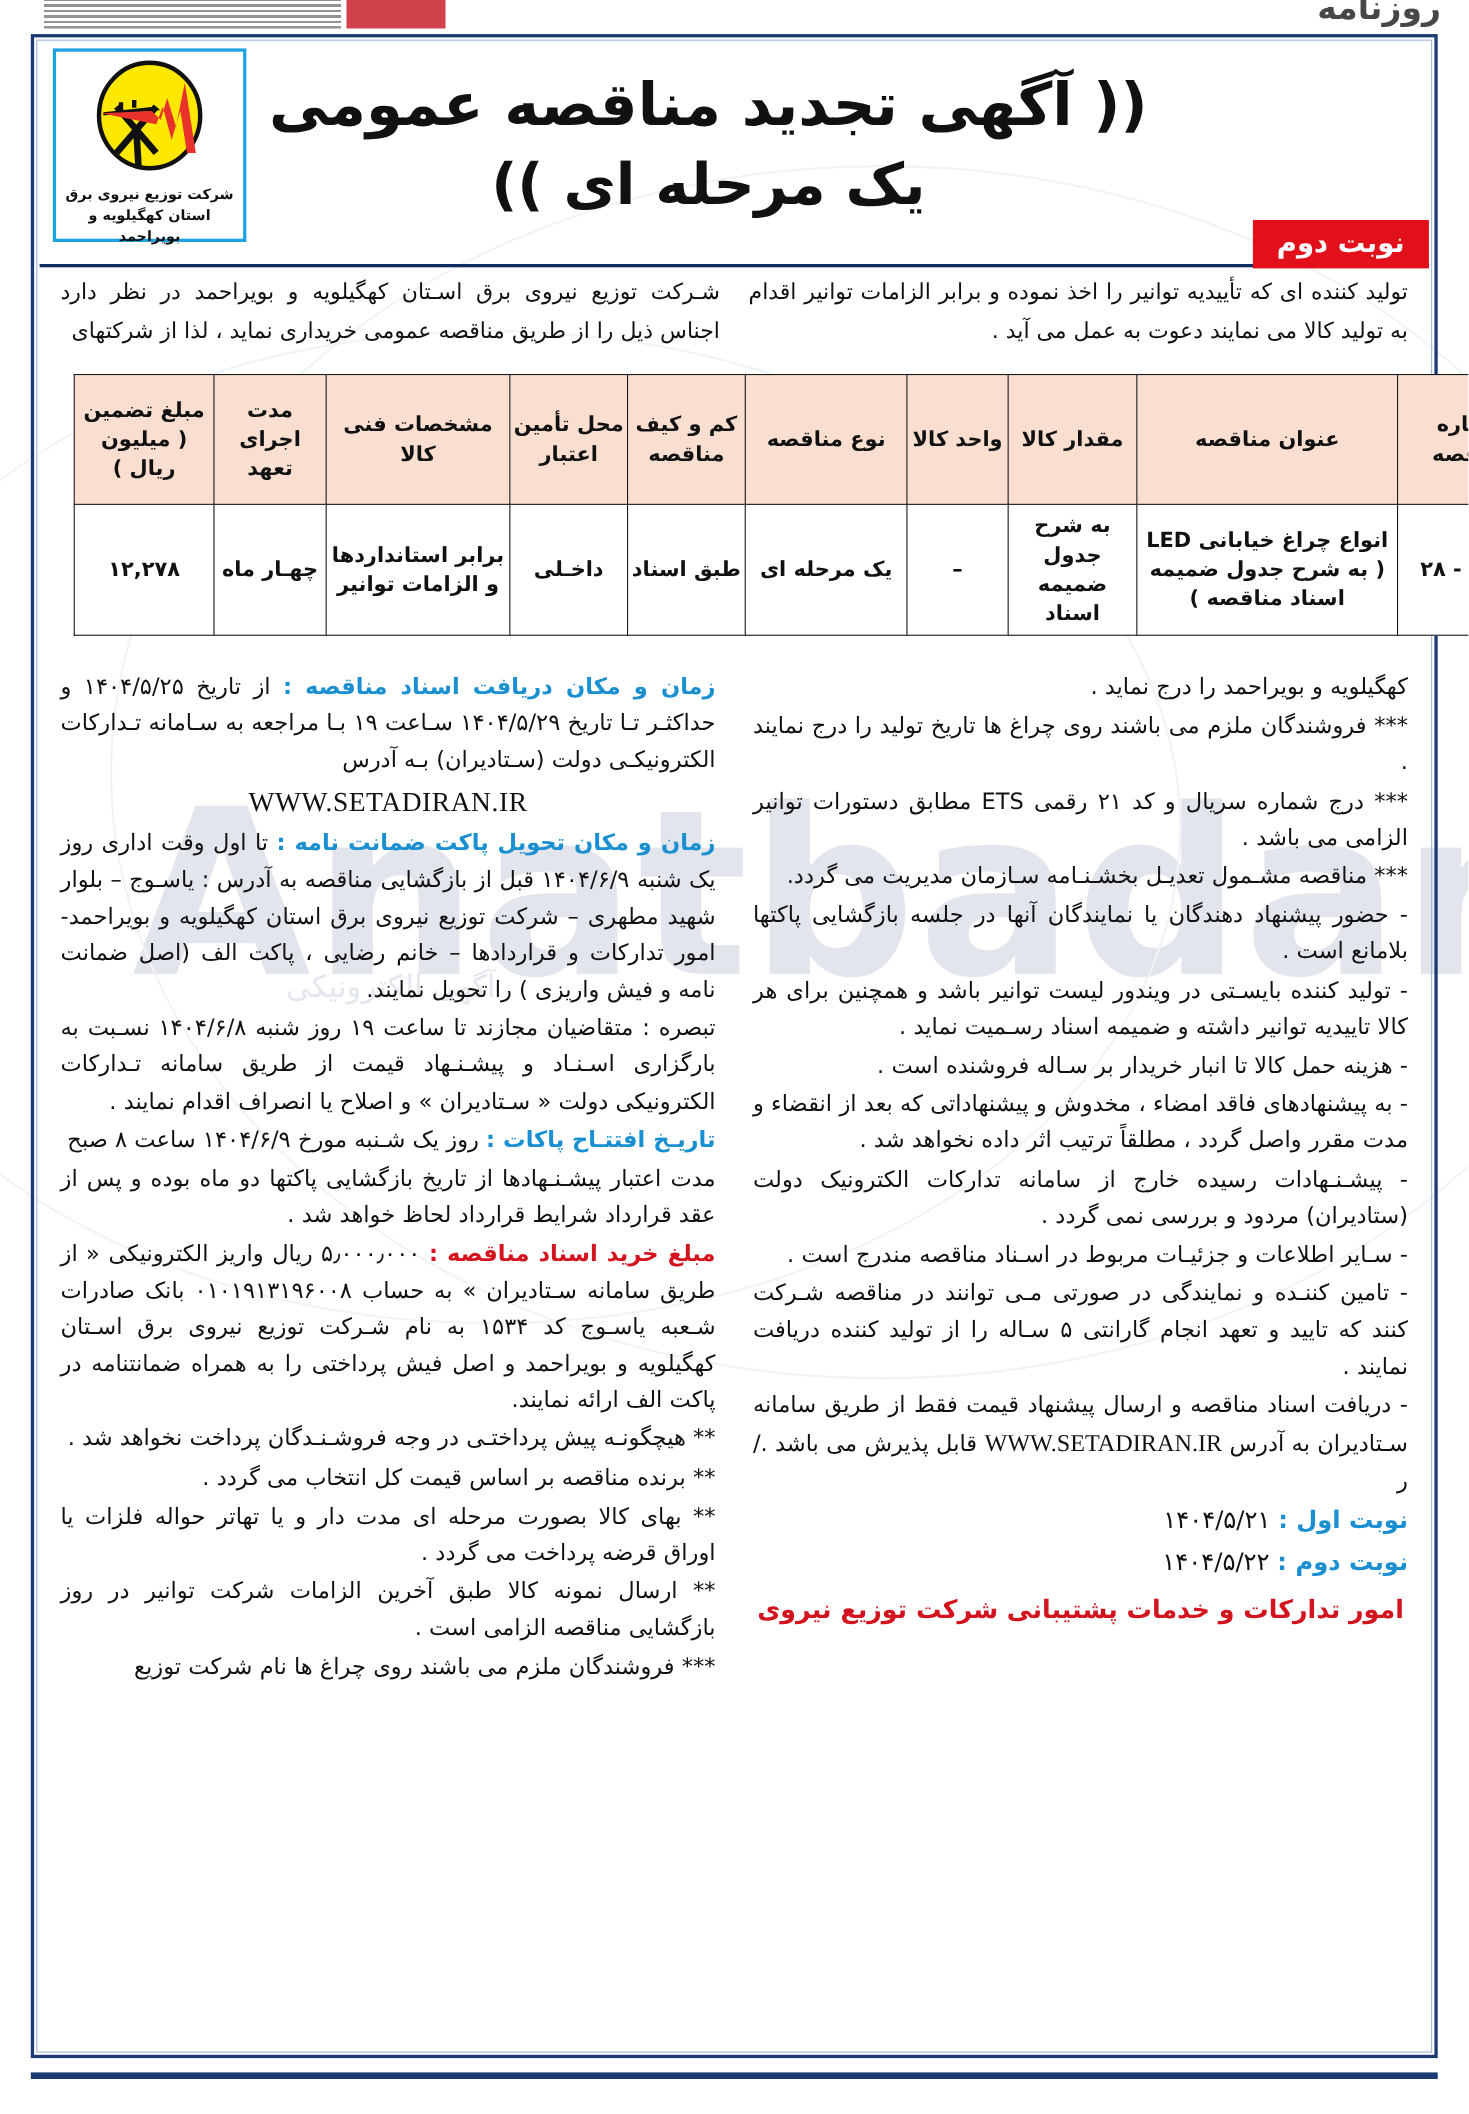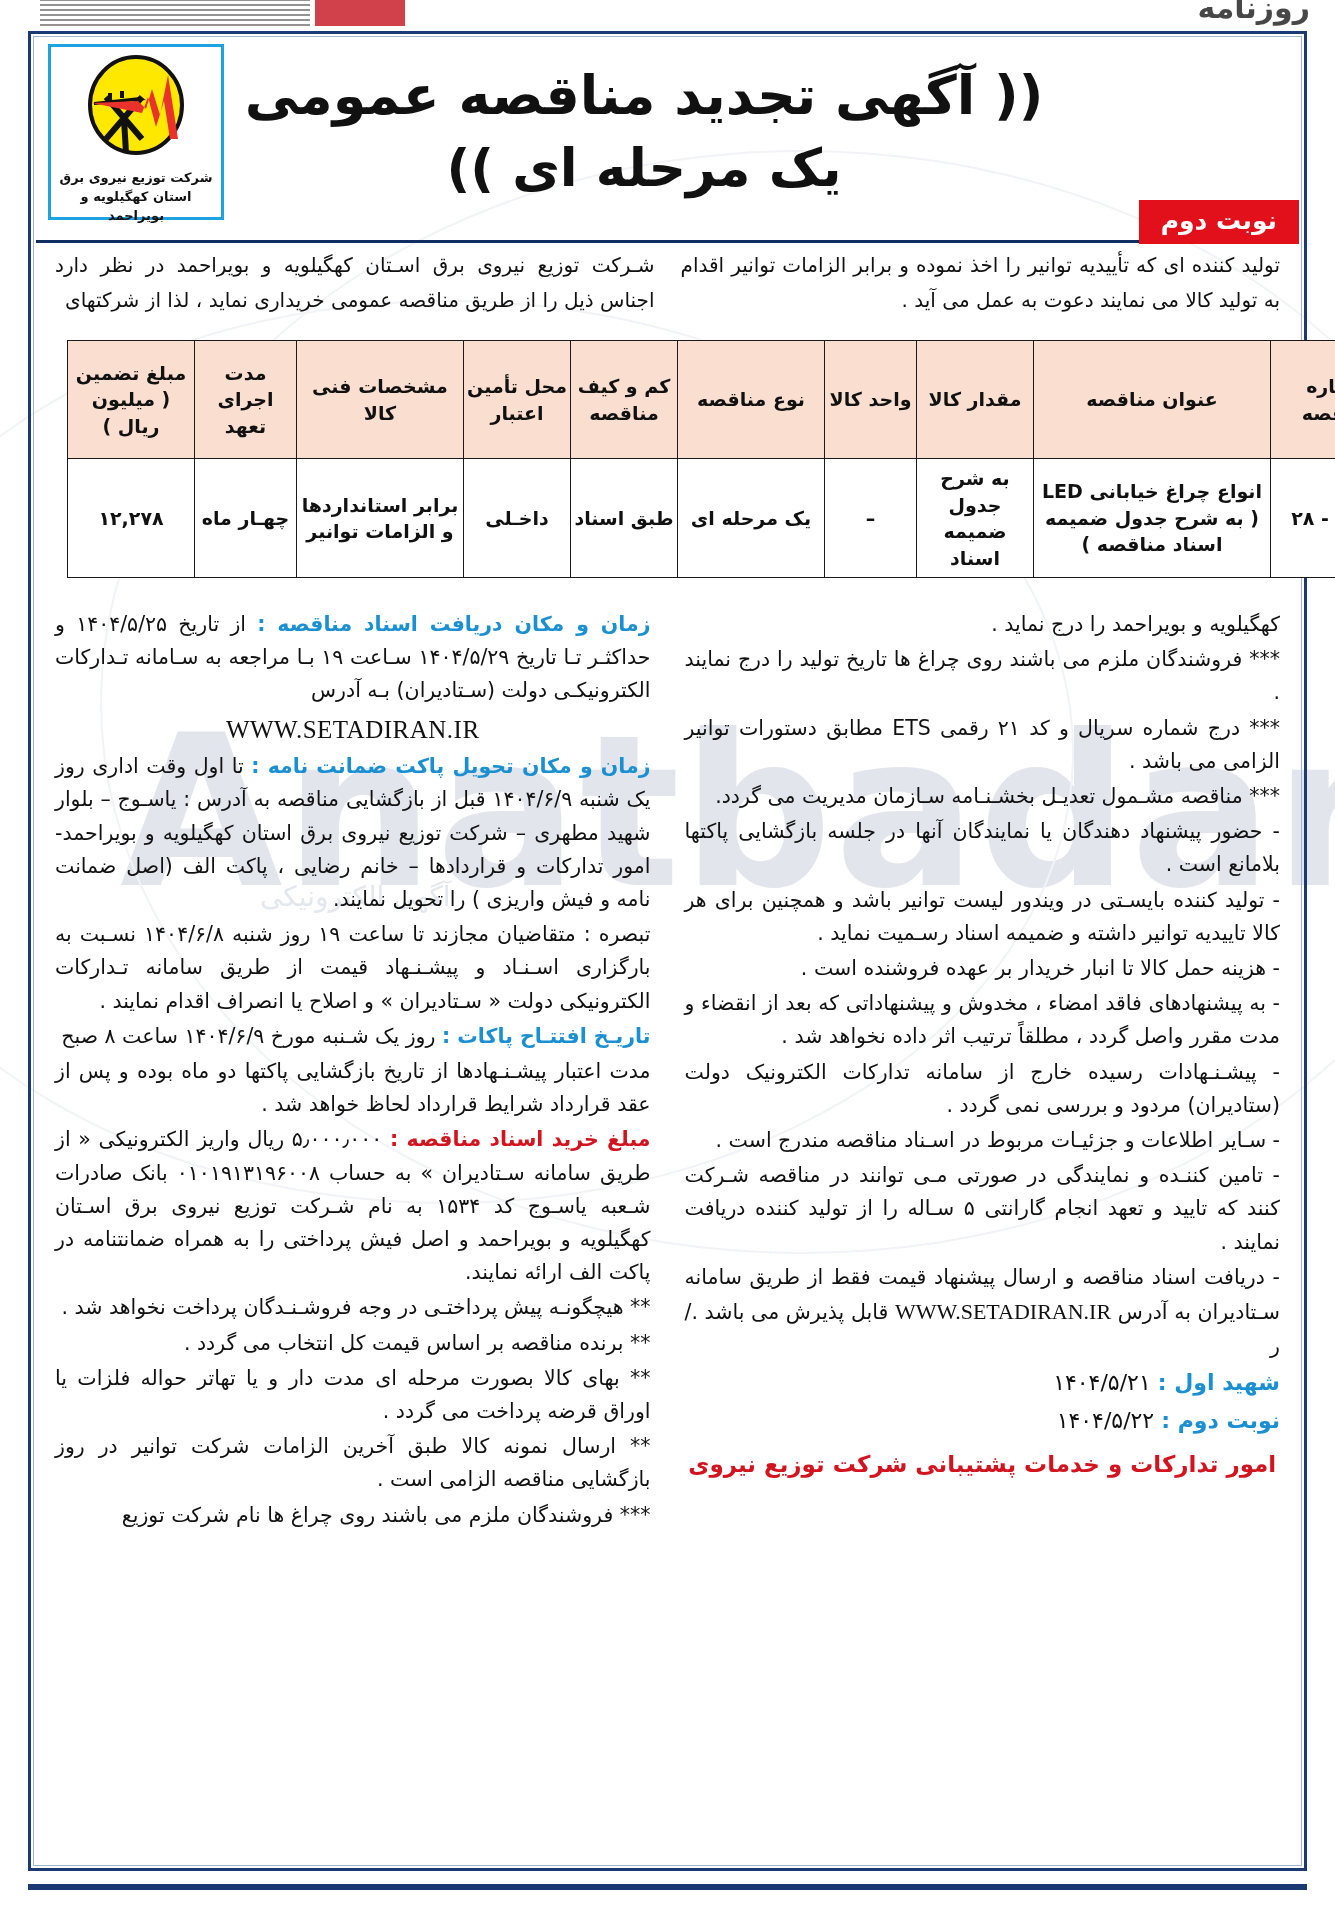--- a/index.html
+++ b/index.html
@@ -392,32 +392,32 @@
 
   <div class="columns">
 
     <div class="col">
       <p>کهگیلویه و بویراحمد را درج نماید .</p>
       <p>*** فروشندگان ملزم می باشند روی چراغ ها تاریخ تولید را درج نمایند .</p>
       <p>*** درج شماره سریال و کد ۲۱ رقمی ETS مطابق دستورات توانیر الزامی می باشد .</p>
       <p>*** مناقصه مشـمول تعدیـل بخشـنـامه سـازمان مدیریت می گردد.</p>
       <p>- حضور پیشنهاد دهندگان یا نمایندگان آنها در جلسه بازگشایی پاکتها بلامانع است .</p>
       <p>- تولید کننده بایسـتی در ویندور لیست توانیر باشد و همچنین برای هر کالا تاییدیه توانیر داشته و ضمیمه اسناد رسـمیت نماید .</p>
-      <p>- هزینه حمل کالا تا انبار خریدار بر عهده فروشنده است .</p>
+      <p>- هزینه حمل کالا تا انبار خریدار بر سـاله فروشنده است .</p>
       <p>- به پیشنهادهای فاقد امضاء ، مخدوش و پیشنهاداتی که بعد از انقضاء و مدت مقرر واصل گردد ، مطلقاً ترتیب اثر داده نخواهد شد .</p>
       <p>- پیشـنـهادات رسیده خارج از سامانه تدارکات الکترونیک دولت (ستادیران) مردود و بررسی نمی گردد .</p>
       <p>- سـایر اطلاعات و جزئیـات مربوط در اسـناد مناقصه مندرج است .</p>
       <p>- تامین کننـده و نمایندگی در صورتی مـی توانند در مناقصه شـرکت کنند که تایید و تعهد انجام گارانتی ۵ سـاله را از تولید کننده دریافت نمایند .</p>
       <p>
         <span>- دریافت اسناد مناقصه و ارسال پیشنهاد قیمت فقط از طریق سامانه سـتادیران به آدرس</span>
         <span class="url-inline">WWW.SETADIRAN.IR</span>
         <span>قابل پذیرش می باشد ./ ر</span>
       </p>
       <p class="nobat-line">
-        <span class="lbl-blue">شهید اول :</span>
+        <span class="lbl-blue">نوبت اول :</span>
         <span>۱۴۰۴/۵/۲۱</span>
       </p>
       <p class="nobat-line">
         <span class="lbl-blue">نوبت دوم :</span>
         <span>۱۴۰۴/۵/۲۲</span>
       </p>
       <div class="signature">
         <div>امور تدارکات و خدمات پشتیبانی شرکت توزیع نیروی</div>
       </div>
     </div>

